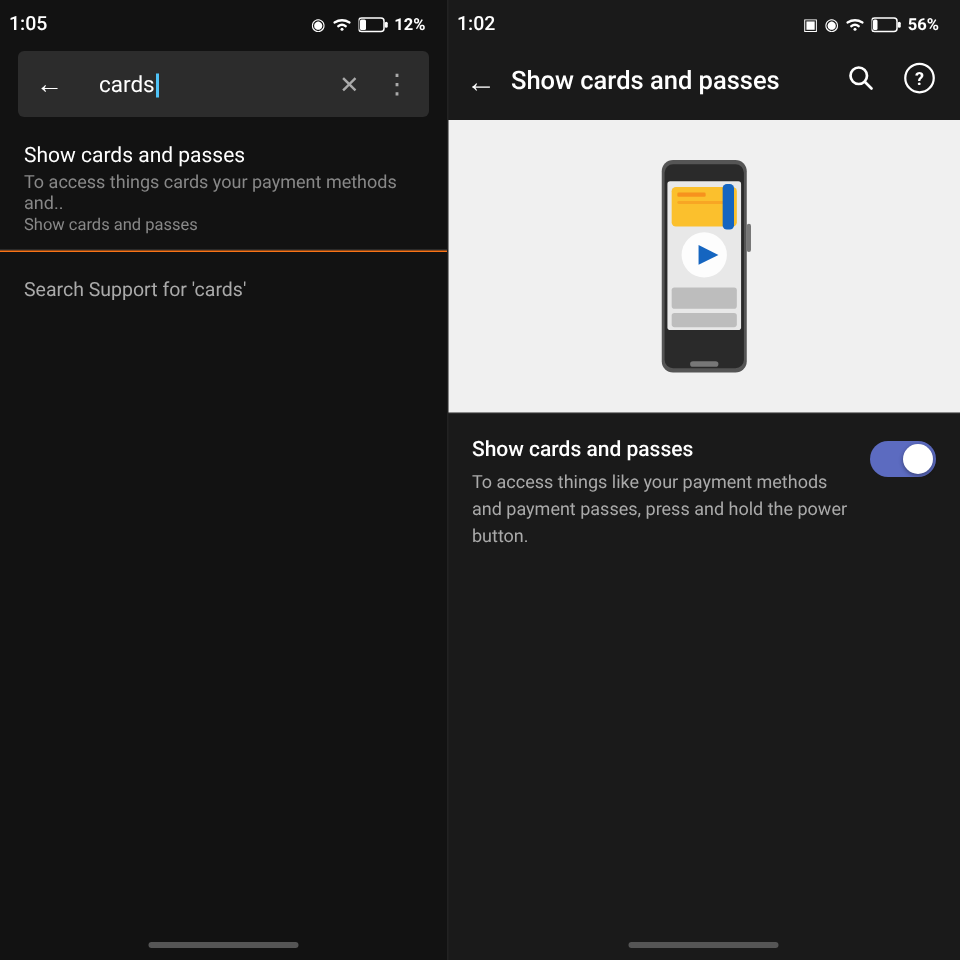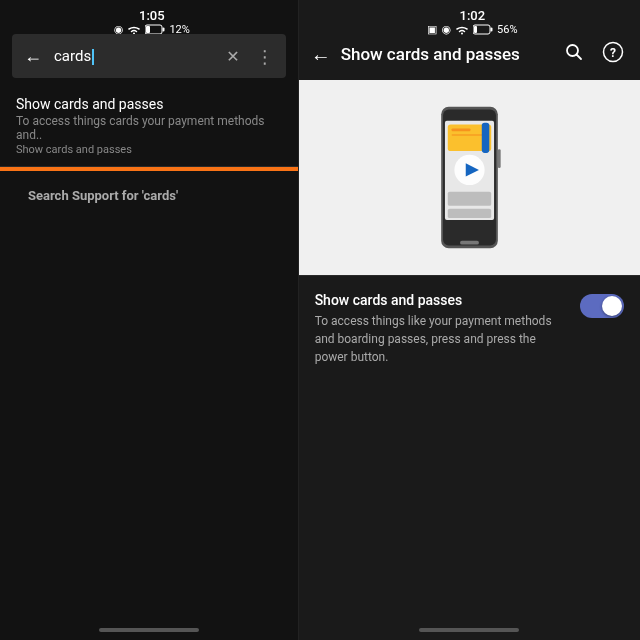--- a/index.html
+++ b/index.html
@@ -31,41 +31,41 @@
       flex-direction: column;
       position: relative;
       border-left: 1px solid #222;
     }
 
     
     .status-bar {
       display: flex;
       justify-content: space-between;
       align-items: center;
-      padding: 8px 14px 4px 20px;
+      padding: 8px 14px 4px 6px;
       height: 28px;
-      flex-direction: column;
     }
     .status-time {
       color: #fff;
       font-size: 13px;
       font-weight: 500;
     }
     .status-icons {
       display: flex;
       align-items: center;
       gap: 4px;
     }
     .status-icon {
       color: #fff;
       font-size: 11px;
     }
     .battery-text {
       color: #fff;
       font-size: 11px;
+      font-weight: bold;
     }
 
     
     .search-bar {
       display: flex;
       align-items: center;
       background: #2c2c2c;
       margin: 6px 12px 6px 12px;
       border-radius: 4px;
       padding: 0 8px;
@@ -75,20 +75,21 @@
     .back-btn {
       color: #fff;
       font-size: 18px;
       cursor: pointer;
       padding: 4px;
     }
     .search-input-text {
       color: #fff;
       font-size: 15px;
       flex: 1;
+      margin-left: 12px;
     }
     .cursor {
       display: inline-block;
       width: 1.5px;
       height: 16px;
       background: #4fc3f7;
       margin-left: 1px;
       vertical-align: middle;
     }
     .clear-btn {
@@ -123,24 +124,23 @@
       color: #888;
       font-size: 12px;
     }
     .result-breadcrumb {
       color: #888;
       font-size: 11px;
       margin-top: 1px;
     }
 
     .search-support-item {
-      padding: 14px 28px;
-      cursor: pointer;
-      border-top: 4px solid #f97316;
-      font-weight: bold;
+      padding: 14px 16px;
+      cursor: pointer;
+      border-top: 1px solid #f97316;
     }
     .search-support-text {
       color: #aaa;
       font-size: 13px;
     }
 
     
     .home-indicator {
       display: flex;
       justify-content: center;
@@ -357,21 +357,21 @@
 
       <rect x="35" y="147" width="20" height="4" rx="2" fill="#777"></rect>
 
       <rect x="75" y="50" width="3" height="20" rx="1.5" fill="#777"></rect>
     </svg>
   </div>
 
   <div class="setting-item">
     <div class="setting-text">
       <div class="setting-title">Show cards and passes</div>
-      <div class="setting-desc">To access things like your payment methods and boarding passes, press and press the power button.</div>
+      <div class="setting-desc">To access things like your payment methods and payment passes, press and hold the power button.</div>
     </div>
     <div class="toggle-switch">
       <div class="toggle-knob"></div>
     </div>
   </div>
 
   <div class="home-indicator" style="margin-top:auto;">
     <div class="home-bar"></div>
   </div>
 </div>

